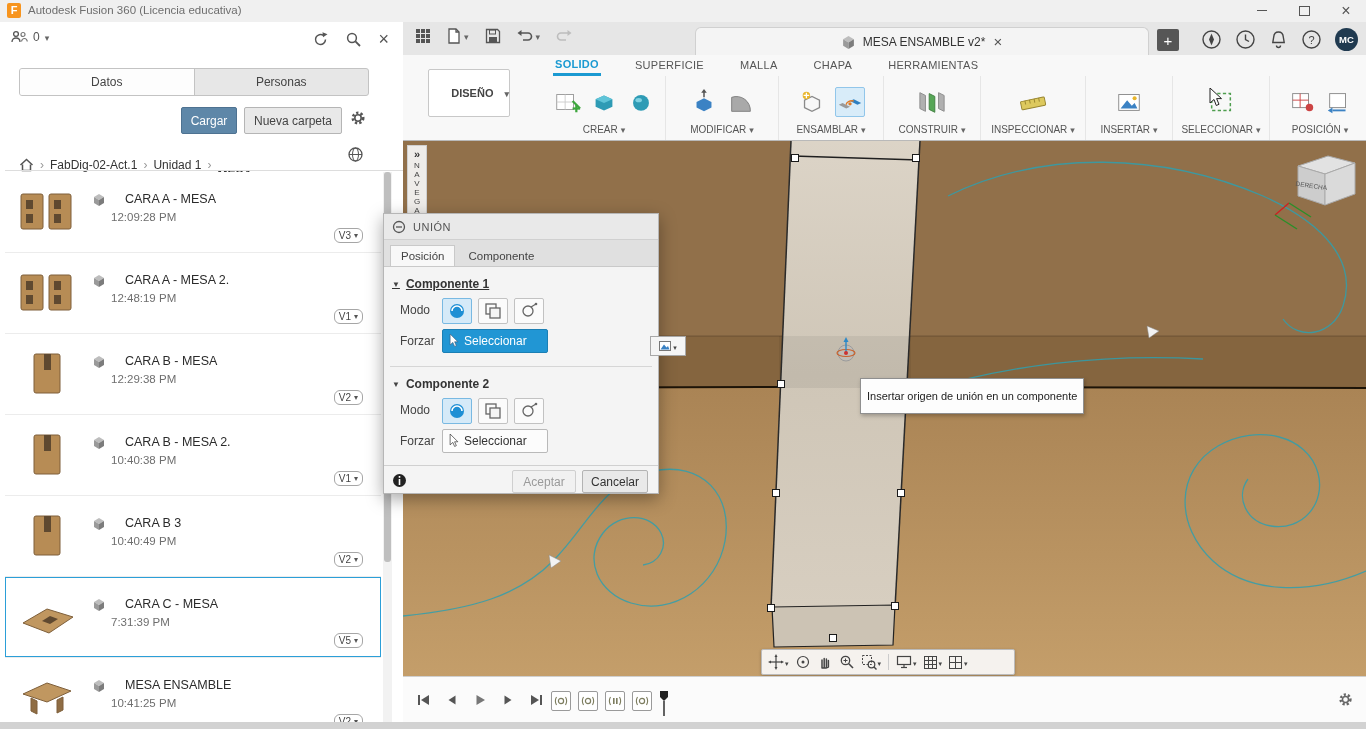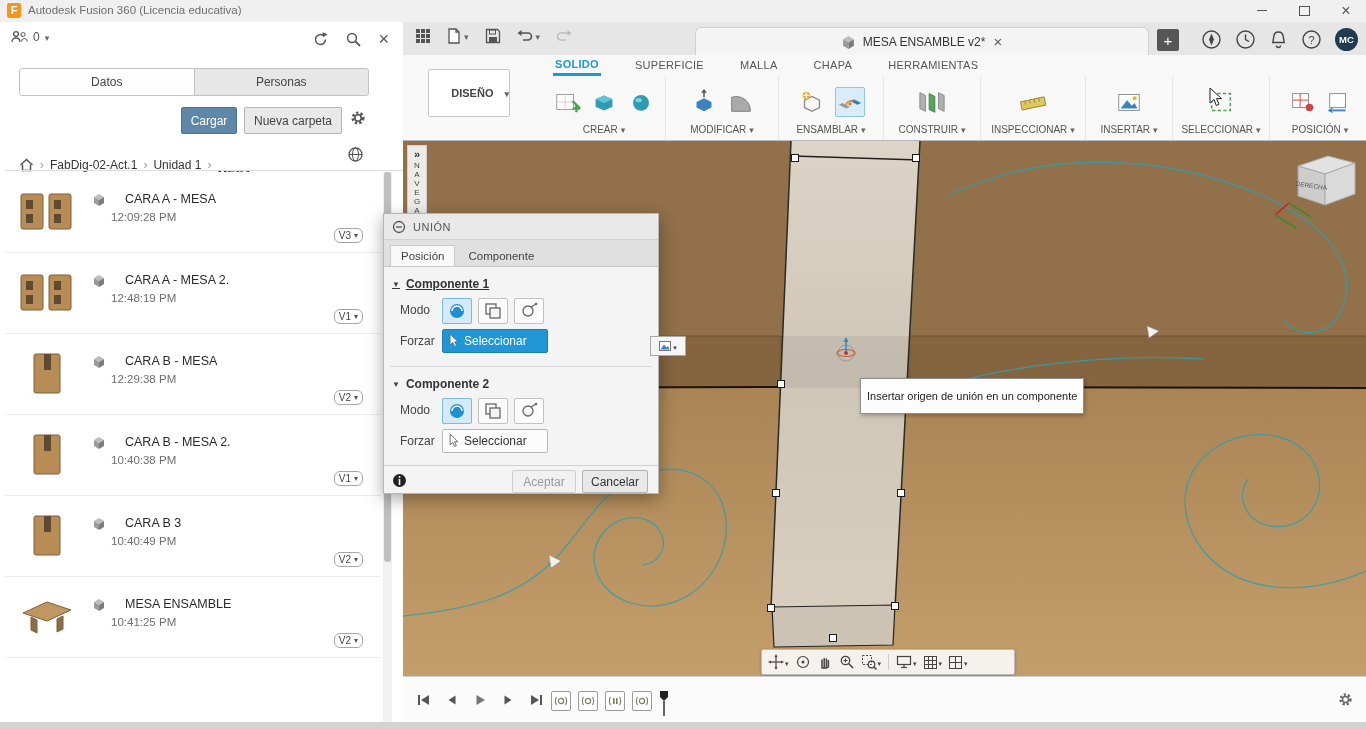--- a/index.html
+++ b/index.html
@@ -307,20 +307,38 @@
             <polygon points="6,7 11,4 11,10 6,13" fill="#7c7c7c"></polygon>
           </svg>
         <span>CARA B 3</span>
         </div>
       <div class="itime">10:40:49 PM</div>
       <div class="ver">
           <span>V2</span>
         </div>
     </div>
 
+    <div class="item selected">
+      <svg class="thumb" width="60" height="48" viewBox="0 0 60 48">
+        <polygon points="6,30 30,16 56,24 32,40" fill="#c09760" stroke="#7e5f3a"></polygon>
+        <polygon points="25,28 33,23 41,26 33,31" fill="#5f4930"></polygon>
+      </svg>
+      <div class="iname">
+          <svg width="12" height="13" viewBox="0 0 12 13">
+            <polygon points="1,4 6,1 11,4 6,7" fill="#bdbdbd"></polygon>
+            <polygon points="1,4 6,7 6,13 1,10" fill="#9a9a9a"></polygon>
+            <polygon points="6,7 11,4 11,10 6,13" fill="#7c7c7c"></polygon>
+          </svg>
+        <span>CARA C - MESA</span>
+        </div>
+      <div class="itime">7:31:39 PM</div>
+      <div class="ver">
+          <span>V5</span>
+        </div>
+    </div>
 
     <div class="item">
       <svg class="thumb" width="60" height="48" viewBox="0 0 60 48">
         <polygon points="6,20 30,9 54,17 30,28" fill="#c09760" stroke="#7e5f3a"></polygon>
         <polygon points="14,24 20,27 20,40 14,37" fill="#8f6d44" stroke="#7e5f3a"></polygon>
         <polygon points="40,26 46,23 46,36 40,39" fill="#8f6d44" stroke="#7e5f3a"></polygon>
       </svg>
       <div class="iname">
           <svg width="12" height="13" viewBox="0 0 12 13">
             <polygon points="1,4 6,1 11,4 6,7" fill="#bdbdbd"></polygon>

